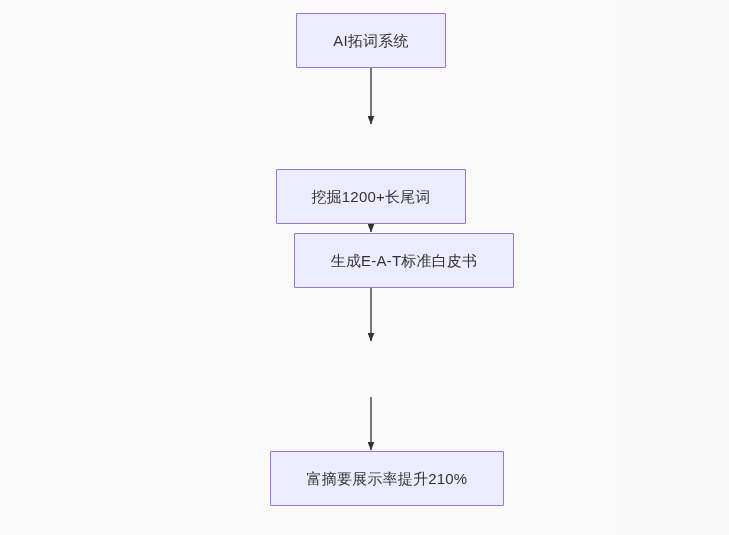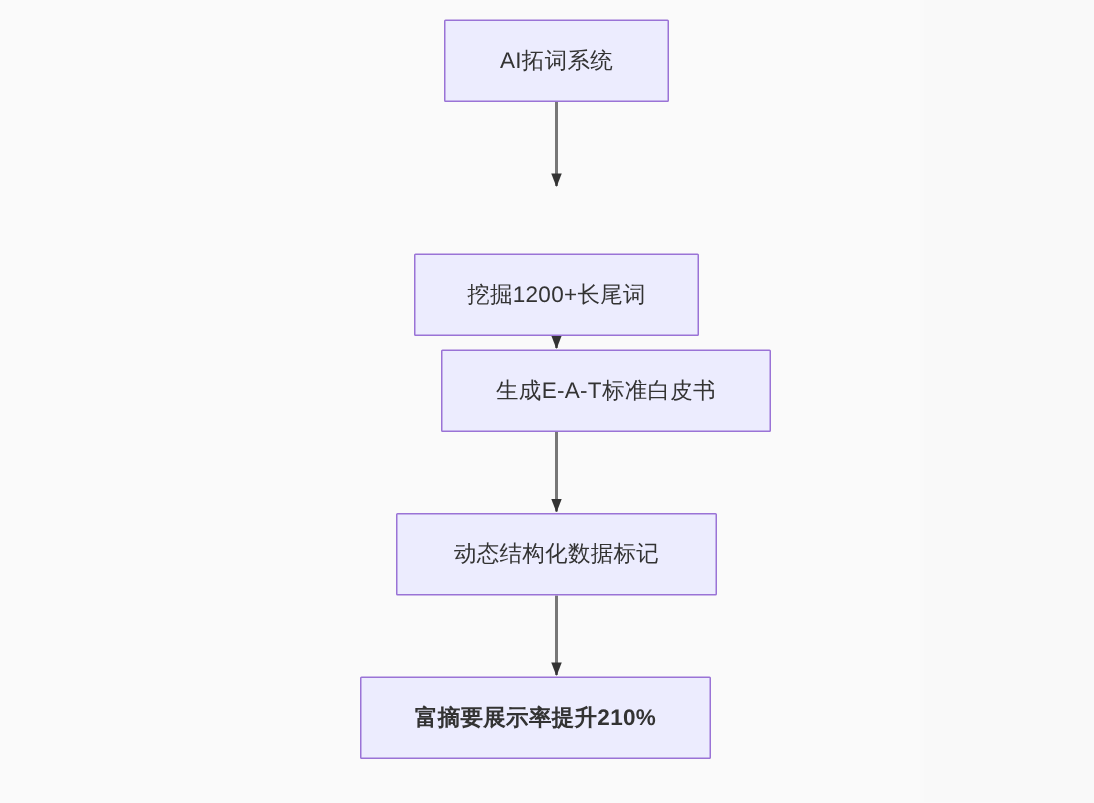--- a/index.html
+++ b/index.html
@@ -44,21 +44,21 @@
     line-height: 1.2;
     color: #333333;
     letter-spacing: 0.2px;
     white-space: nowrap;
     text-align: center;
   }
   .node-1 { left: 296px; top: 13px;  width: 150px; height: 55px; }
   .node-2 { left: 276px; top: 125px; width: 190px; height: 55px; margin-top: 44px; }
   .node-3 { left: 261px; top: 233px; width: 220px; height: 55px; margin-left: 33px; }
   .node-4 { left: 264px; top: 342px; width: 214px; height: 55px; }
-  .node-5 { left: 240px; top: 451px; width: 234px; height: 55px; font-weight: bold; }
+  .node-5 { left: 270px; top: 451px; width: 234px; height: 55px; }
 </style>
 </head>
 <body>
 
 <div id="flow-canvas">
 
   <svg id="flow-svg" viewBox="0 0 729 535" xmlns="http://www.w3.org/2000/svg">
     <defs>
       <marker id="arrowhead" markerWidth="9" markerHeight="7" refX="8.4" refY="3.5" orient="auto" markerUnits="userSpaceOnUse">
         <polygon points="0 0, 9 3.5, 0 7" fill="#333333"></polygon>
@@ -79,21 +79,18 @@
   </div>
 
   <div class="node node-2">
     <span class="node-label">挖掘1200+长尾词</span>
   </div>
 
   <div class="node node-3">
     <span class="node-label">生成E-A-T标准白皮书</span>
   </div>
 
-  <div class="node node-4">
-    <span class="node-label">动态结构化数据标记</span>
-  </div>
 
   <div class="node node-5">
     <span class="node-label">富摘要展示率提升210%</span>
   </div>
 
 </div>
 
 </body></html>

